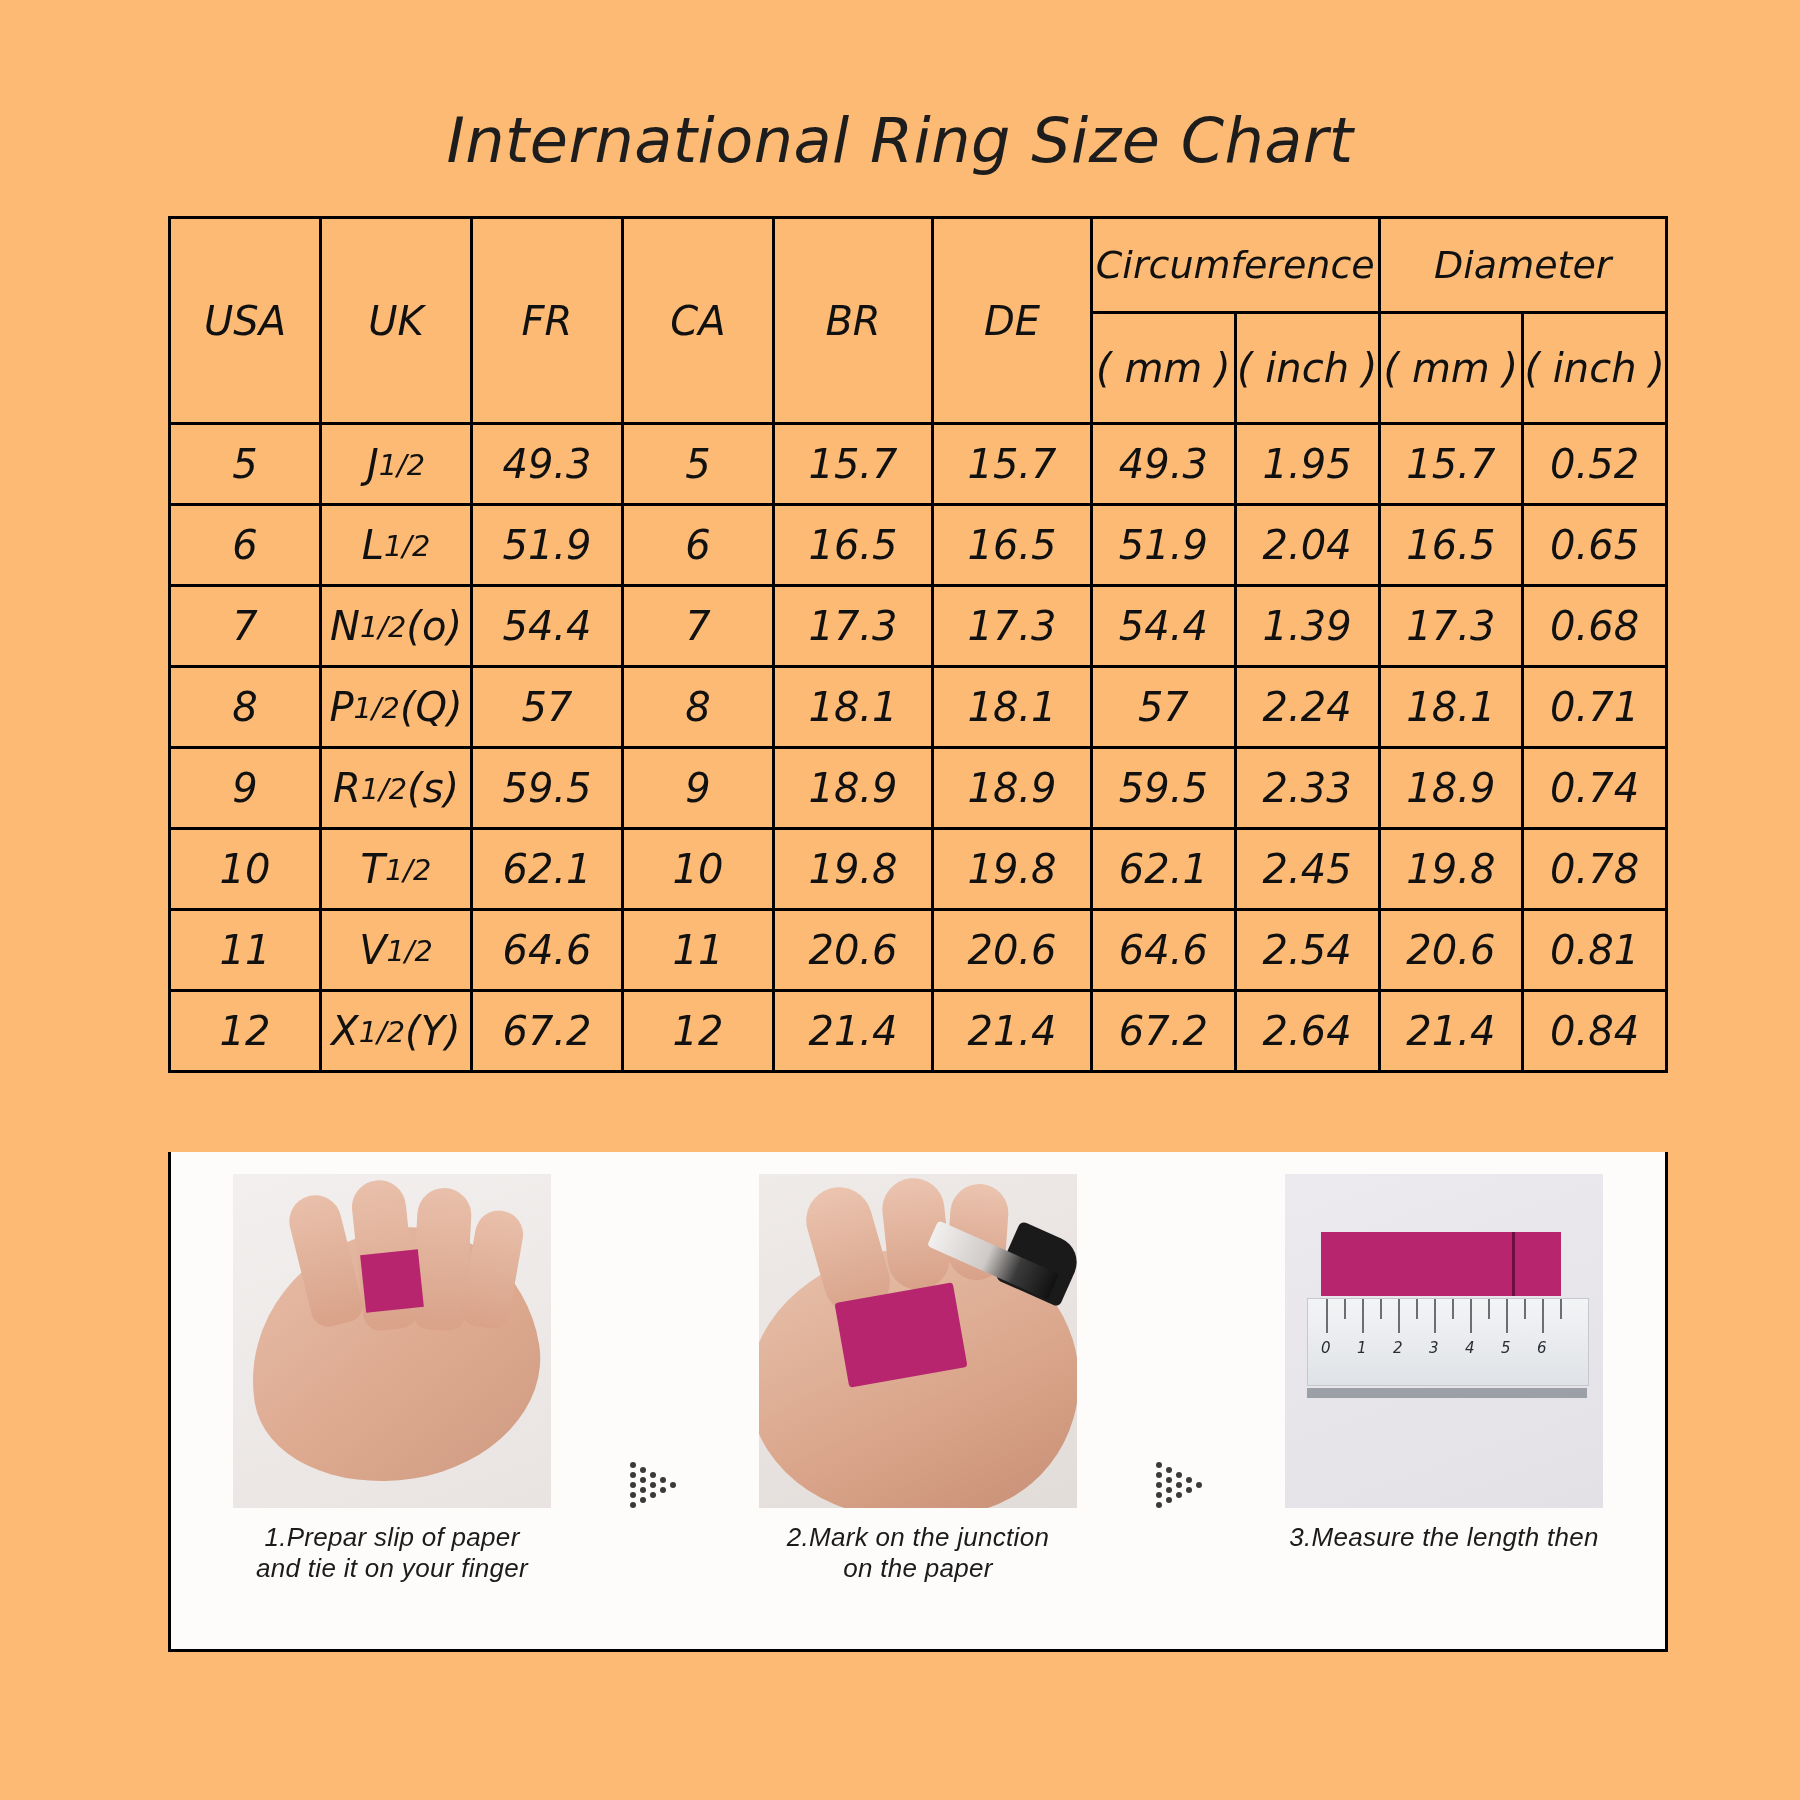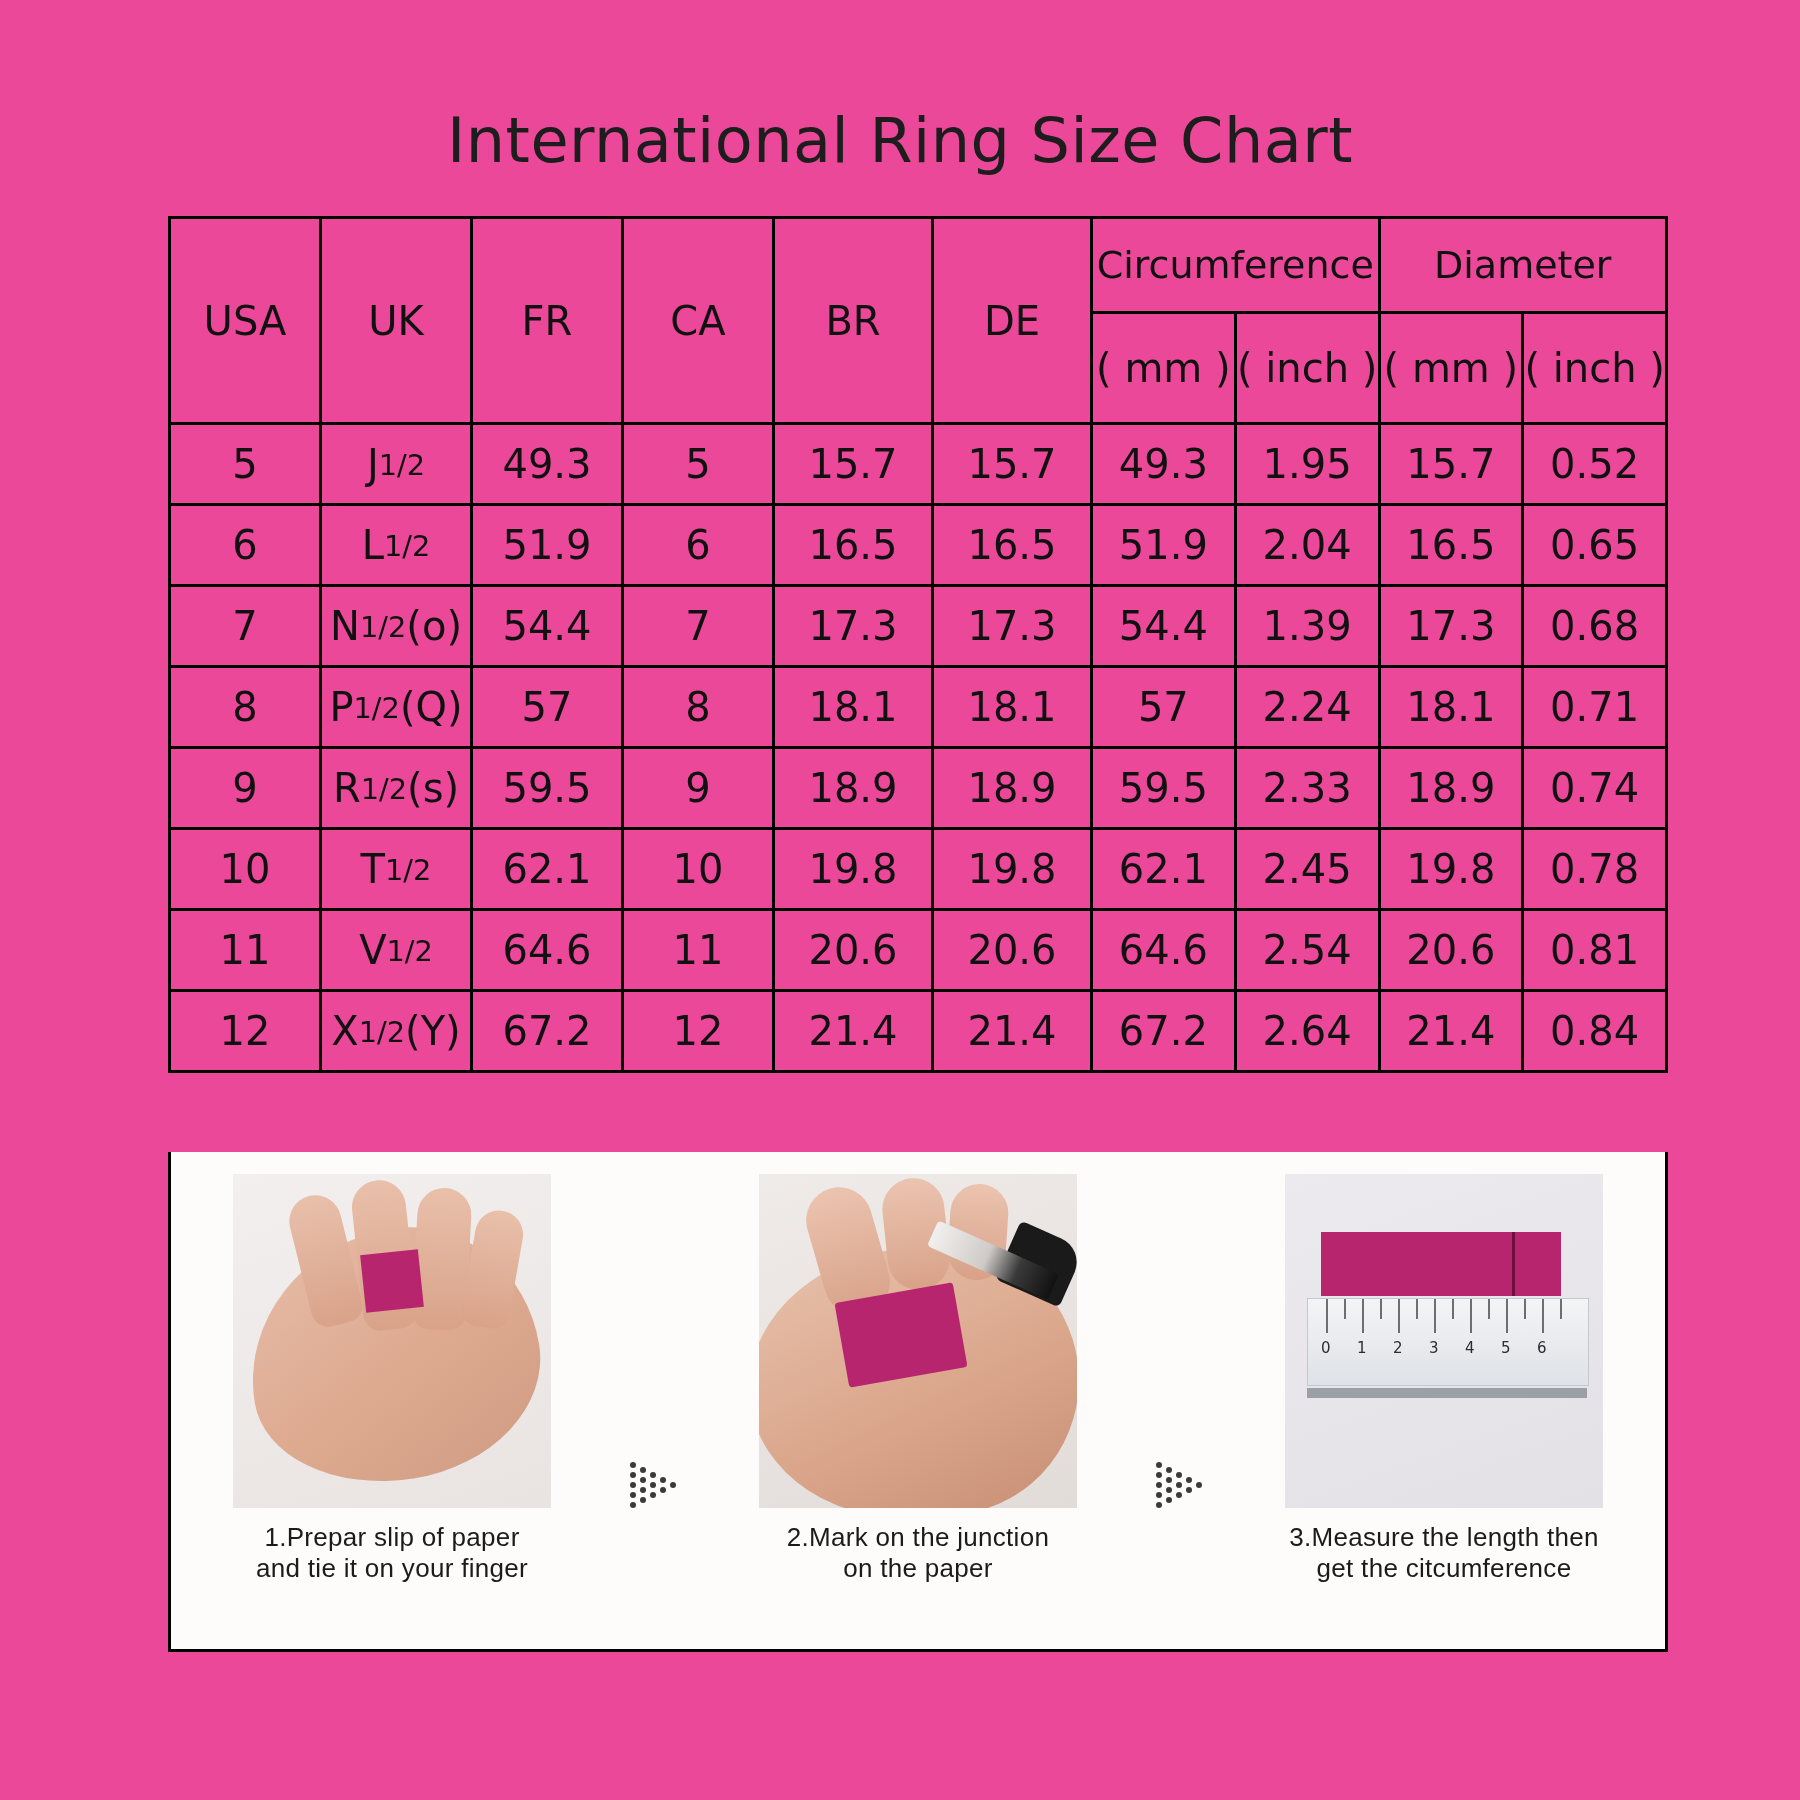--- a/index.html
+++ b/index.html
@@ -10,22 +10,23 @@
     width: 1800px;
     height: 1800px;
     background: #fdfcfa;
     font-family: "DejaVu Sans", sans-serif;
     overflow: hidden;
   }
   .page {
     position: relative;
     width: 1800px;
     height: 1800px;
-    background: #ec4899;
+    background: #fdba74;
     box-sizing: border-box;
+    font-style: italic;
   }
   .title {
     position: absolute;
     top: 104px;
     left: 0;
     width: 1800px;
     text-align: center;
     font-size: 62px;
     color: #1d1d1d;
     font-family: "DejaVu Sans", sans-serif;
@@ -507,20 +508,19 @@
             <div class="num" style="left:85px;">2</div>
             <div class="num" style="left:121px;">3</div>
             <div class="num" style="left:157px;">4</div>
             <div class="num" style="left:193px;">5</div>
             <div class="num" style="left:229px;">6</div>
           </div>
           <div class="base"></div>
         </div>
         <div class="caption">
           <div>3.Measure the length then</div>
-          <div>get the citcumference</div>
         </div>
       </div>
 
     </div>
   </div>
 
 </div>
 
 </body></html>

